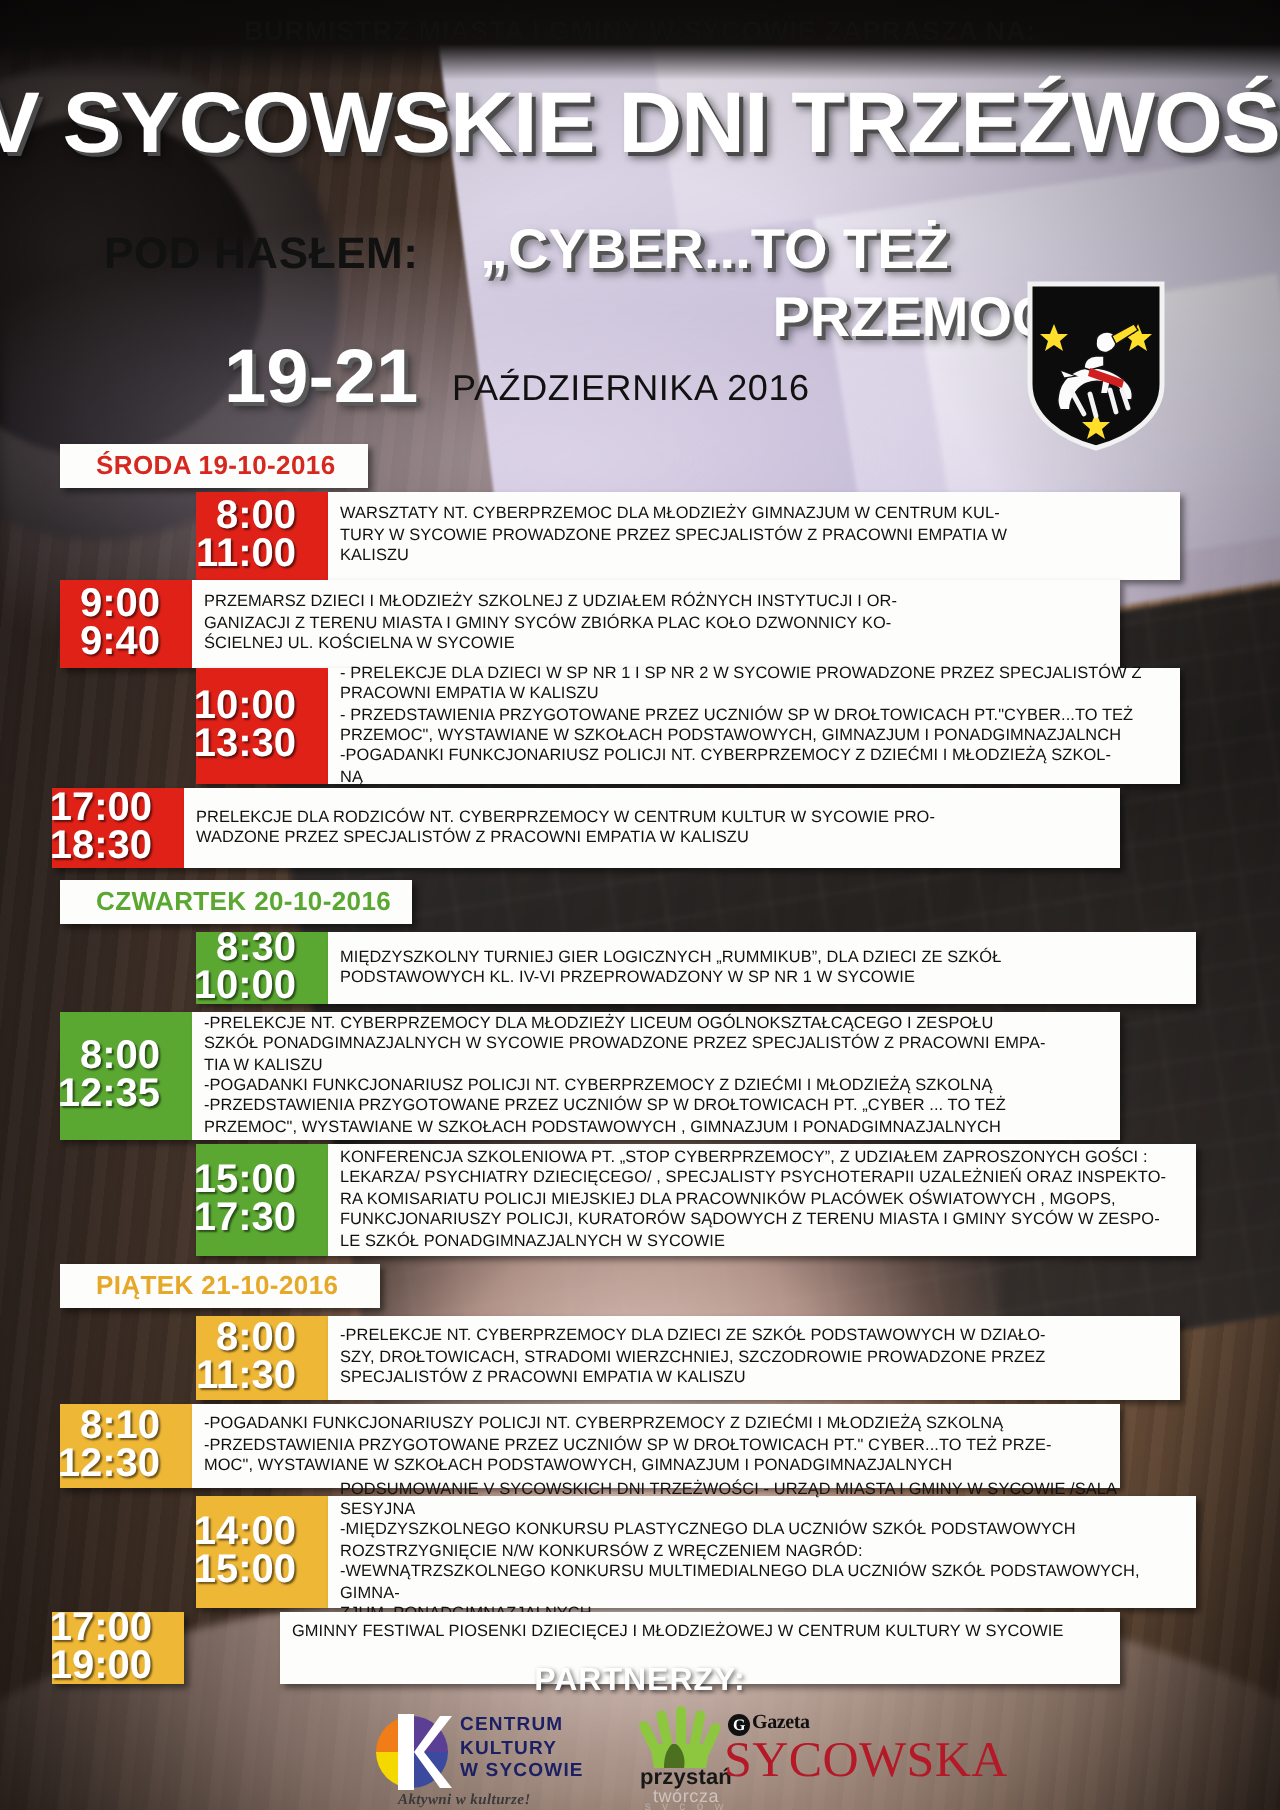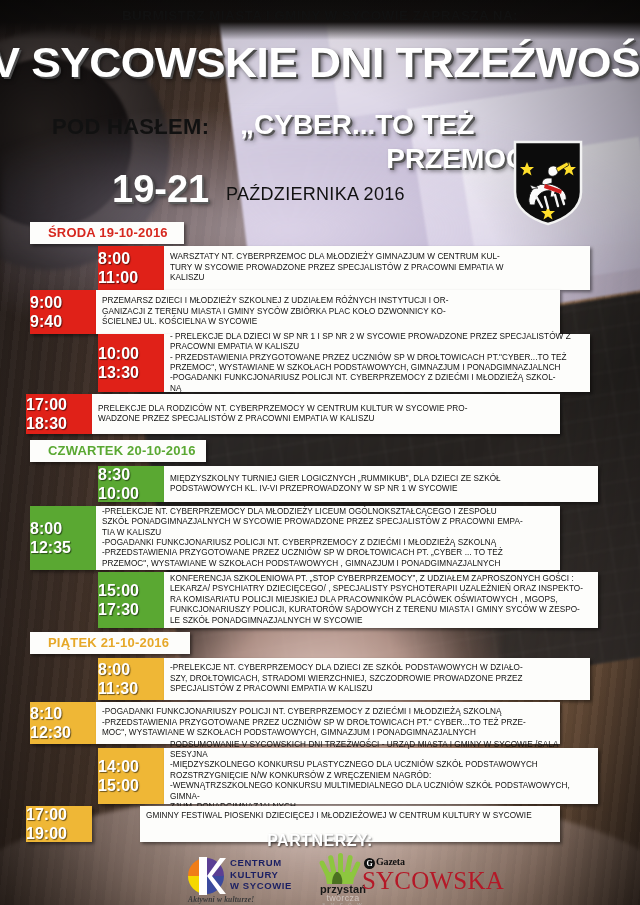--- a/index.html
+++ b/index.html
@@ -156,26 +156,26 @@
     white-space:nowrap;
   }
   .day-header.sroda{color:#d6281f;}
   .day-header.czwartek{color:#5aa832;}
   .day-header.piatek{color:#e6a829;}
 
   .row{position:absolute;display:flex;align-items:stretch;}
   .time{
     flex:0 0 auto;
     width:66px;
-    display:flex;flex-direction:column;justify-content:center;align-items:flex-start;
-    font-size:16px;font-weight:bold;line-height:19px;
+    display:flex;flex-direction:column;justify-content:center;align-items:flex-end;
+    font-size:20px;font-weight:bold;line-height:19px;
     color:#fff;
     text-shadow:1px 1px 1px rgba(0,0,0,.55);
     box-shadow:2px 2px 3px rgba(0,0,0,.45);
-    padding:3px 0;
+    padding:3px 16px;
   }
   .time.red{background:#e02118;}
   .time.green{background:#5aa832;}
   .time.yellow{background:#efb736;}
   .desc{
     flex:1 1 auto;
     background:#fdfdfb;
     color:#111;
     font-size:8.2px;
     line-height:10.4px;
@@ -195,21 +195,21 @@
   }
   .partners{position:absolute;left:0;top:852px;width:640px;height:53px;}
 
   .logo-ck{position:absolute;left:186px;top:2px;width:118px;height:50px;}
   .ck-mark{position:absolute;left:0;top:2px;width:40px;height:40px;}
   .ck-text{
     position:absolute;left:44px;top:3px;
     font-size:9.5px;font-weight:bold;line-height:11.5px;color:#1b1f63;letter-spacing:.6px;
   }
   .ck-tag{
-    position:absolute;left:2px;top:41px;
+    position:absolute;left:13px;top:41px;
     font-size:7.5px;font-style:italic;font-weight:bold;color:#3a3a3a;letter-spacing:.2px;
     font-family:"Liberation Serif",serif;
   }
 
   .logo-pt{position:absolute;left:303px;top:0px;width:72px;height:53px;}
   .pt-hand{position:absolute;left:14px;top:0px;width:46px;height:32px;}
   .pt-t1{position:absolute;left:4px;top:31px;width:72px;text-align:center;
     font-size:11px;font-weight:bold;color:#171717;letter-spacing:.1px;}
   .pt-t2{position:absolute;left:4px;top:41px;width:72px;text-align:center;
     font-size:9px;color:#cfc3bd;letter-spacing:.3px;}

